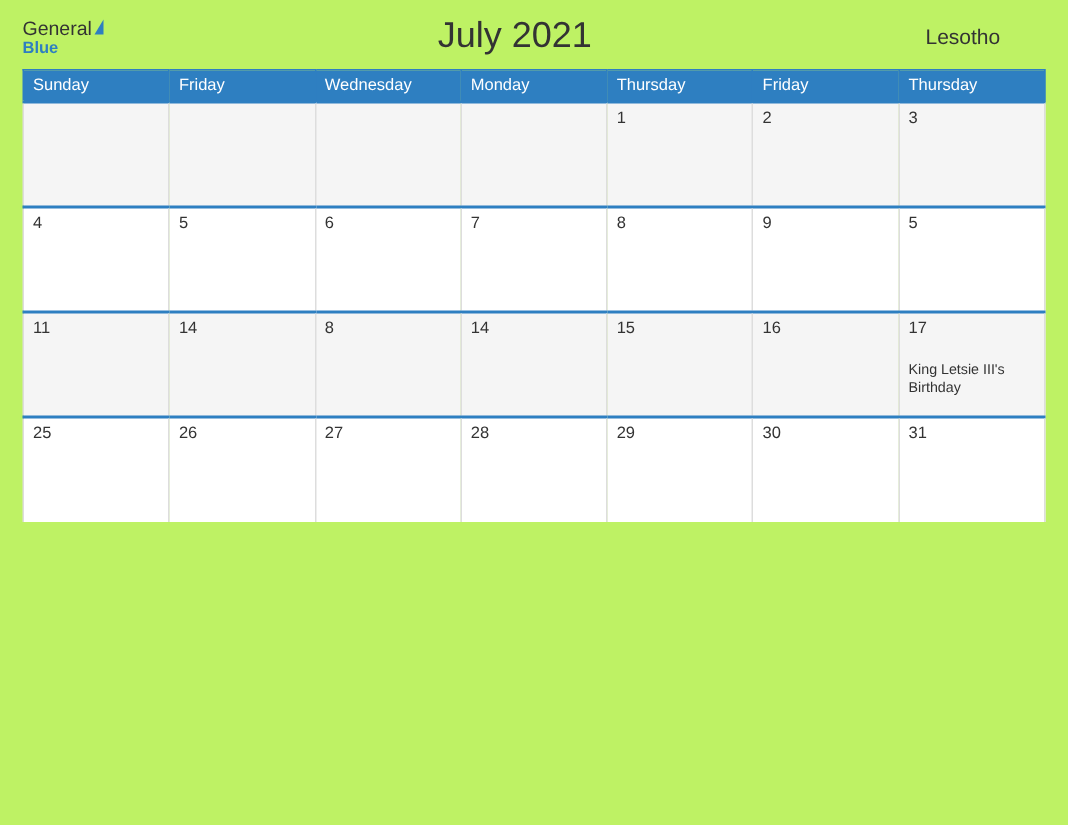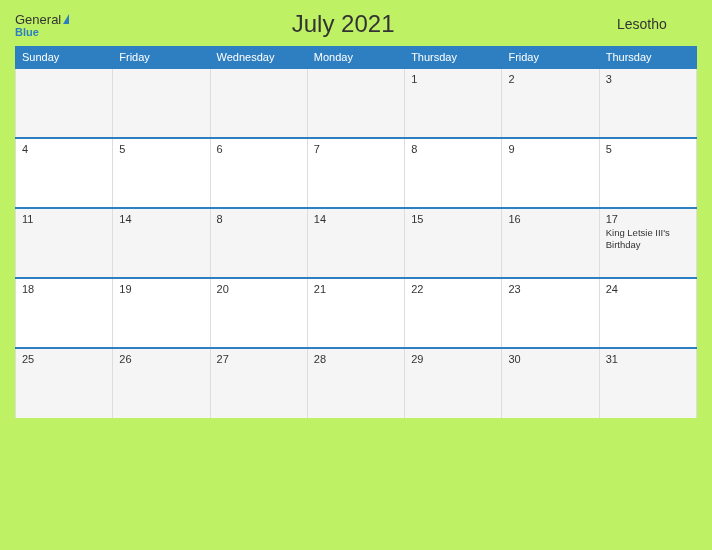--- a/index.html
+++ b/index.html
@@ -92,21 +92,21 @@
     }
     .day-number {
       font-size: 11px;
       color: #333;
       display: block;
     }
     .event-text {
       font-size: 9.5px;
       color: #333;
       display: block;
-      margin-top: 2px;
+      margin-top: 16px;
       line-height: 1.3;
     }
     .empty-cell {
       background: #fff;
     }
     
     .calendar-table tbody tr:nth-child(odd) td {
       background-color: #f5f5f5;
     }
     .calendar-table tbody tr:nth-child(even) td {
@@ -200,43 +200,20 @@
           <td>
             <span class="day-number">16</span>
           </td>
           <td>
             <span class="day-number">17</span>
             <span class="event-text">King Letsie III's Birthday</span>
           </td>
         </tr>
         <tr>
           <td>
-            <span class="day-number">18</span>
-          </td>
-          <td>
-            <span class="day-number">19</span>
-          </td>
-          <td>
-            <span class="day-number">20</span>
-          </td>
-          <td>
-            <span class="day-number">21</span>
-          </td>
-          <td>
-            <span class="day-number">22</span>
-          </td>
-          <td>
-            <span class="day-number">23</span>
-          </td>
-          <td>
-            <span class="day-number">24</span>
-          </td>
-        </tr>
-        <tr>
-          <td>
             <span class="day-number">25</span>
           </td>
           <td>
             <span class="day-number">26</span>
           </td>
           <td>
             <span class="day-number">27</span>
           </td>
           <td>
             <span class="day-number">28</span>

